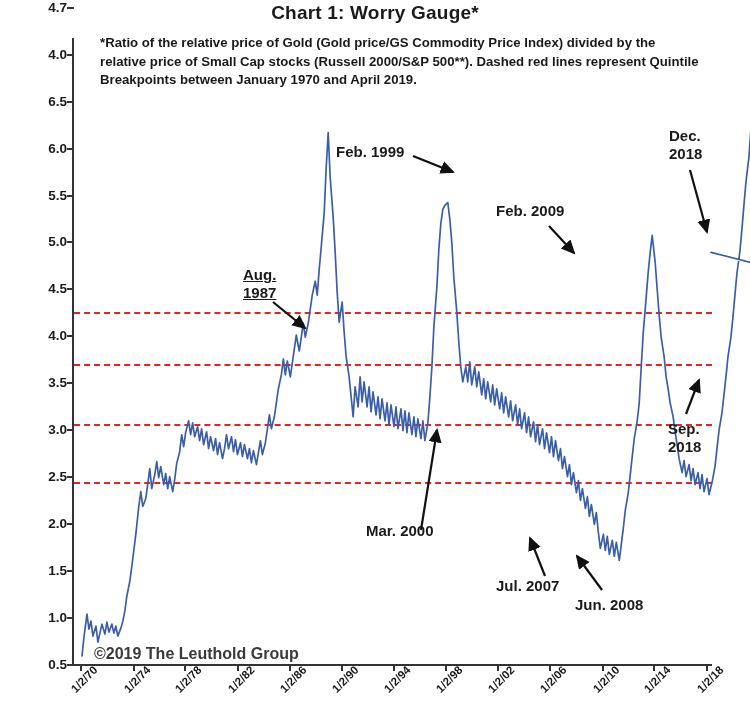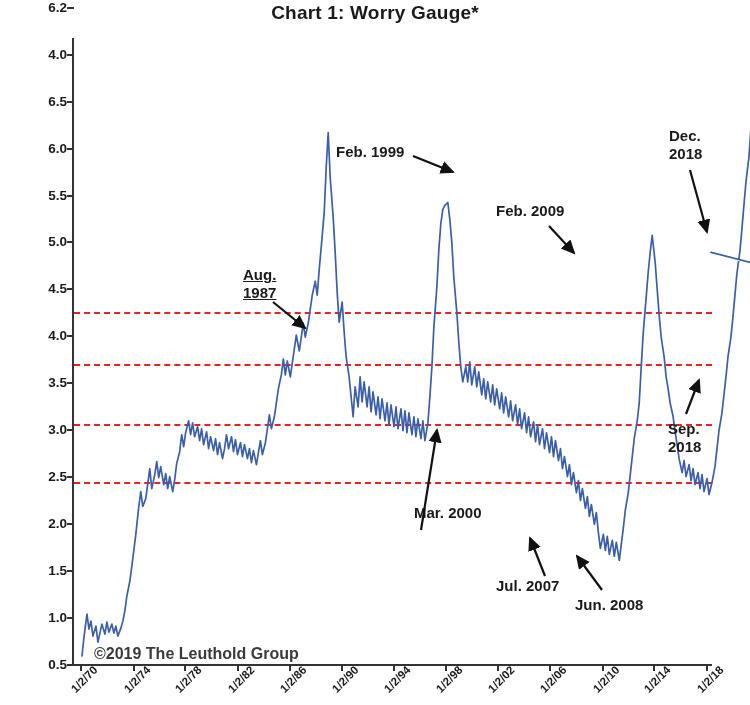--- a/index.html
+++ b/index.html
@@ -121,20 +121,21 @@
     overflow: visible;
   }
 </style>
 </head>
 <body>
 
 <div id="chart-root">
 
   <div id="chart-title">Chart 1: Worry Gauge*</div>
 
+  <div id="subtitle">*Ratio of the relative price of Gold (Gold price/GS Commodity Price Index) divided by the relative price of Small Cap stocks (Russell 2000/S&amp;P 500**). Dashed red lines represent Quintile Breakpoints between January 1970 and April 2019.</div>
 
   <div id="plot">
 
     <div class="ytickpos" style="position:absolute;left:0;top:100%">
         <span class="ytick">0.5</span>
         <span class="ytickmark"></span>
       </div>
     <div class="ytickpos" style="position:absolute;left:0;top:92.5%">
         <span class="ytick">1.0</span>
         <span class="ytickmark"></span>
@@ -181,21 +182,21 @@
       </div>
     <div class="ytickpos" style="position:absolute;left:0;top:10%">
         <span class="ytick">6.5</span>
         <span class="ytickmark"></span>
       </div>
     <div class="ytickpos" style="position:absolute;left:0;top:2.5%">
         <span class="ytick">4.0</span>
         <span class="ytickmark"></span>
       </div>
     <div class="ytickpos" style="position:absolute;left:0;top:-5%">
-        <span class="ytick">6.2</span>
+        <span class="ytick">4.7</span>
         <span class="ytickmark"></span>
       </div>
     <div class="ytickpos" style="position:absolute;left:0;top:-12.5%"></div>
     <div class="ytickpos" style="position:absolute;left:0;top:-20%"></div>
 
     <div style="position:absolute;left:1.0%;top:0;height:100%">
         <span class="xtickmark"></span>
         <span class="xtick">1/2/70</span>
       </div>
     <div style="position:absolute;left:9.2%;top:0;height:100%">
@@ -253,21 +254,21 @@
     <div class="quintile" style="top:43.7%"></div>
 
     <svg class="series" viewBox="0 0 640 628" preserveAspectRatio="none">
       <polyline fill="none" stroke="#3b5ea8" stroke-width="1.7" stroke-linejoin="round" stroke-linecap="round" points="8,620 10,601 13,578 15,593 17,585 19,600 22,590 24,606 26,597 28,588 31,598 33,586 35,596 38,588 40,597 42,590 44,600 47,592 49,585 51,575 53,560 56,545 58,530 60,514 62,498 65,470 67,455 69,470 72,462 74,447 76,432 78,452 81,438 83,425 85,441 87,430 90,448 92,437 94,452 96,440 99,455 101,443 103,427 106,415 108,398 110,410 112,396 115,384 117,398 119,386 121,400 124,390 126,404 128,392 130,408 133,395 135,412 137,400 140,414 142,402 144,418 146,406 149,422 151,412 153,398 155,412 158,400 160,415 162,403 164,418 167,406 169,420 171,408 174,422 176,412 178,426 180,414 183,428 185,416 187,404 189,418 192,406 194,392 196,378 198,392 201,380 203,366 205,352 208,338 210,322 212,338 214,324 217,340 219,326 221,312 223,298 226,314 228,300 230,286 232,300 235,286 237,272 239,258 242,244 244,258 246,232 248,210 251,175 253,130 255,95 257,140 260,180 262,215 264,255 266,285 269,265 271,295 273,320 276,340 278,360 280,380 282,350 285,370 287,340 289,365 291,345 294,370 296,350 298,375 300,355 303,378 305,360 307,382 309,362 312,384 314,366 316,388 318,368 321,390 323,370 325,392 328,372 330,394 332,374 334,396 336,376 339,398 341,380 343,400 345,382 348,402 350,384 352,404 355,386 357,360 359,330 361,290 364,250 366,212 368,186 370,172 372,168 375,165 377,182 379,205 381,240 384,275 386,305 388,330 390,345 393,330 395,345 397,325 399,348 402,330 404,350 406,335 409,358 411,342 413,362 415,345 418,365 420,348 422,368 424,352 427,372 429,356 431,376 433,360 436,380 438,364 440,384 443,368 445,388 447,372 449,392 452,376 454,396 456,380 458,400 461,385 463,405 465,388 467,408 470,392 472,412 474,396 477,416 479,400 481,420 483,404 486,424 488,412 490,432 492,420 495,440 497,428 499,448 501,436 504,456 506,444 508,464 510,452 513,472 515,460 517,480 519,468 522,488 524,476 526,496 528,512 531,498 533,514 535,500 537,518 540,504 542,520 544,506 547,524 549,508 551,492 553,474 556,456 558,438 560,420 562,402 565,384 567,366 569,330 571,296 574,260 576,235 578,215 580,198 583,225 585,252 587,278 589,300 592,320 594,340 596,352 598,366 601,380 603,395 605,408 607,422 610,436 612,424 614,440 617,428 619,444 621,432 623,448 626,436 628,452 630,438 632,455 635,442 637,458 640,446 643,430 645,412 647,394 650,376 652,358 654,340 656,320 659,300 661,280 663,258 665,236 668,214 670,192 672,168 674,145 677,120 679,92 681,60 683,36 686,55 688,78 690,110 692,145 695,118 697,150 699,128 701,165 704,138 706,175 708,150 710,190 712,165 715,205 717,185 719,225 721,205 724,245 726,225 728,200 730,225 732,240 735,215 737,240 639,215"></polyline>
     </svg>
   </div>
 
   <div class="annot" style="left:243px;top:266px;text-decoration:underline;">Aug.
 1987</div>
   <div class="annot" style="left:336px;top:143px;">Feb. 1999</div>
-  <div class="annot" style="left:366px;top:504px;margin-left:48px;">Mar. 2000</div>
+  <div class="annot" style="left:366px;top:522px;">Mar. 2000</div>
   <div class="annot" style="left:496px;top:202px;">Feb. 2009</div>
   <div class="annot" style="left:496px;top:577px;">Jul. 2007</div>
   <div class="annot" style="left:575px;top:596px;">Jun. 2008</div>
   <div class="annot" style="left:669px;top:127px;">Dec.
 2018</div>
   <div class="annot" style="left:668px;top:420px;">Sep.
 2018</div>
 
   <svg class="arrows">
     <defs>

